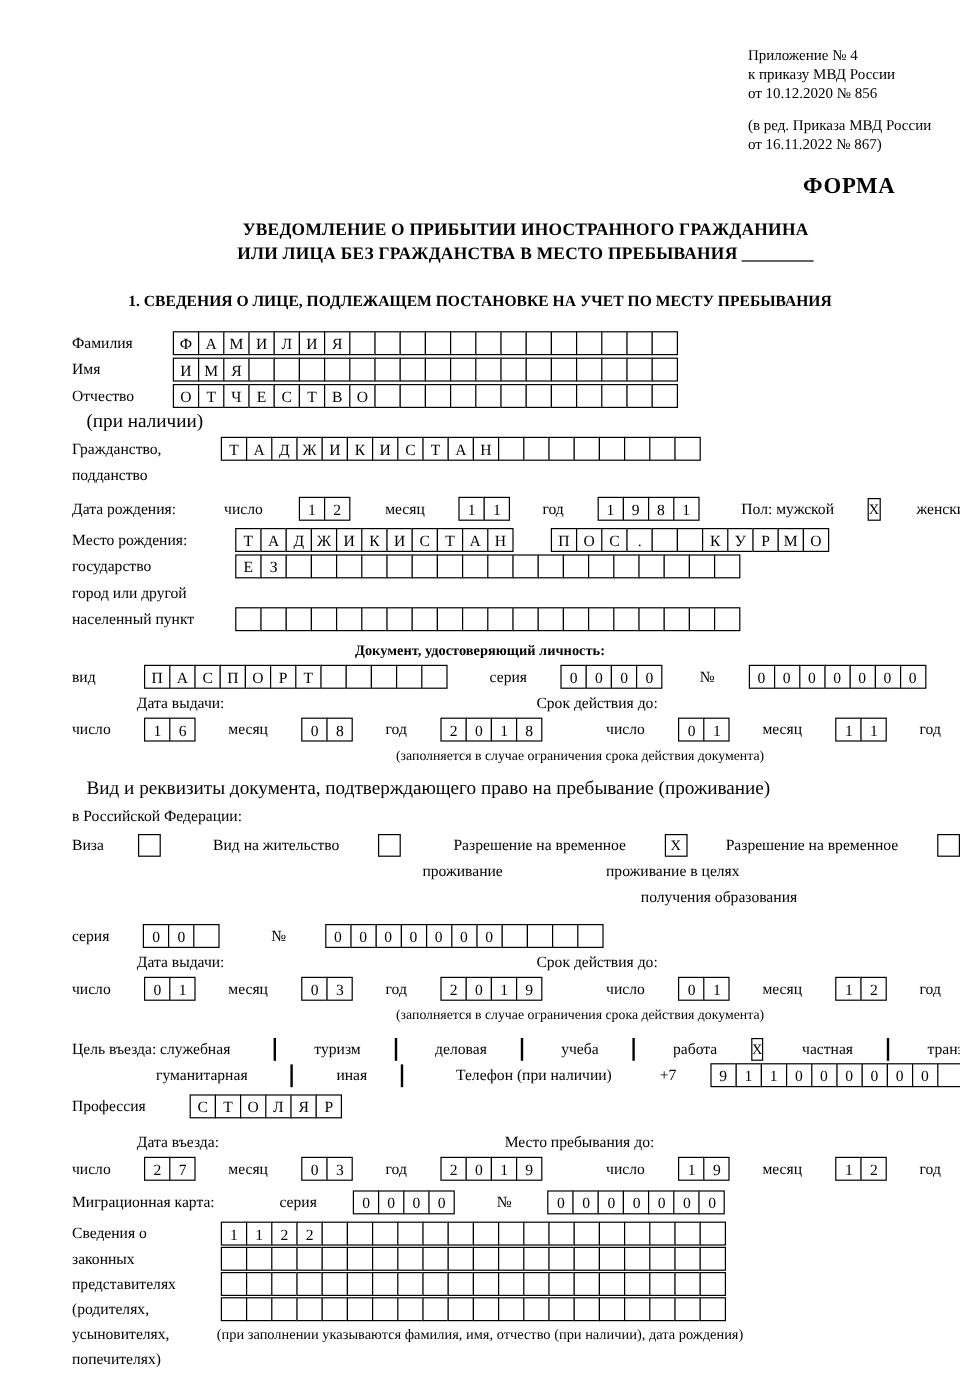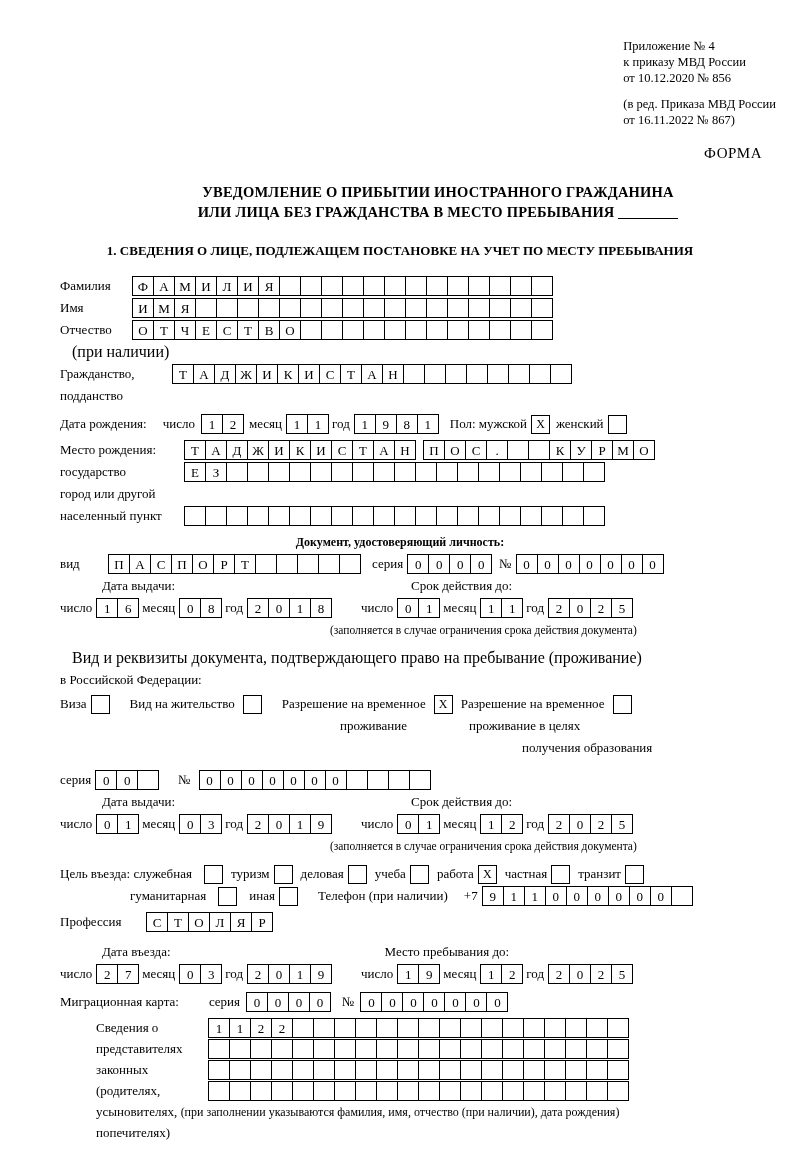--- a/index.html
+++ b/index.html
@@ -28,23 +28,23 @@
     top: 38px;
     right: 24px;
     text-align: left;
     font-size: 12.5px;
     line-height: 16px;
   }
   .header-ref .grp2 { margin-top: 10px; }
   .forma {
     position: absolute;
     top: 145px;
-    right: 38px;
-    font-weight: normal;
-    font-size: 15px;
+    right: 54px;
+    font-weight: bold;
+    font-size: 19px;
     letter-spacing: .5px;
   }
 
   .doc-title {
     position: absolute;
     top: 182px;
     left: 0;
     width: 800px;
     text-align: center;
     font-weight: bold;
@@ -75,20 +75,21 @@
     position: absolute;
     top: 275px;
     left: 0;
     width: 800px;
   }
   .row {
     display: flex;
     align-items: center;
     min-height: 22px;
     padding: 0 0 0 60px;
+    gap: 12px;
   }
   .lbl {
     font-size: 13px;
     white-space: nowrap;
   }
   .lbl.small { font-size: 16px; margin-left: 12px; }
   .sp4 { width: 4px; flex: none; }
   .sp6 { width: 6px; flex: none; }
   .sp8 { width: 8px; flex: none; }
   .sp12 { width: 12px; flex: none; }
@@ -125,21 +126,21 @@
 
   .bold-center {
     font-weight: bold;
     font-size: 12px;
   }
 
   .rightnote {
     font-size: 11.5px;
   }
 
-  .block-lines .row { min-height: 21px; margin-left: 36px; }
+  .block-lines .row { min-height: 21px; }
 
   .footer-note {
     position: absolute;
     top: 1105px;
     left: 0;
     width: 800px;
     text-align: center;
     font-size: 12px;
   }
 </style>
@@ -814,21 +815,21 @@
             <span class="cell"></span>
             <span class="cell"></span>
             <span class="cell"></span>
             <span class="cell"></span>
             <span class="cell"></span>
             <span class="cell"></span>
             <span class="cell"></span>
           </span>
       </div>
       <div class="row">
-        <span class="lbl" style="width:112px;flex:none">представителях</span>
+        <span class="lbl" style="width:112px;flex:none">законных</span>
         <span class="cells">
             <span class="cell"></span>
             <span class="cell"></span>
             <span class="cell"></span>
             <span class="cell"></span>
             <span class="cell"></span>
             <span class="cell"></span>
             <span class="cell"></span>
             <span class="cell"></span>
             <span class="cell"></span>
@@ -839,21 +840,21 @@
             <span class="cell"></span>
             <span class="cell"></span>
             <span class="cell"></span>
             <span class="cell"></span>
             <span class="cell"></span>
             <span class="cell"></span>
             <span class="cell"></span>
           </span>
       </div>
       <div class="row">
-        <span class="lbl" style="width:112px;flex:none">законных</span>
+        <span class="lbl" style="width:112px;flex:none">представителях</span>
         <span class="cells">
             <span class="cell"></span>
             <span class="cell"></span>
             <span class="cell"></span>
             <span class="cell"></span>
             <span class="cell"></span>
             <span class="cell"></span>
             <span class="cell"></span>
             <span class="cell"></span>
             <span class="cell"></span>

